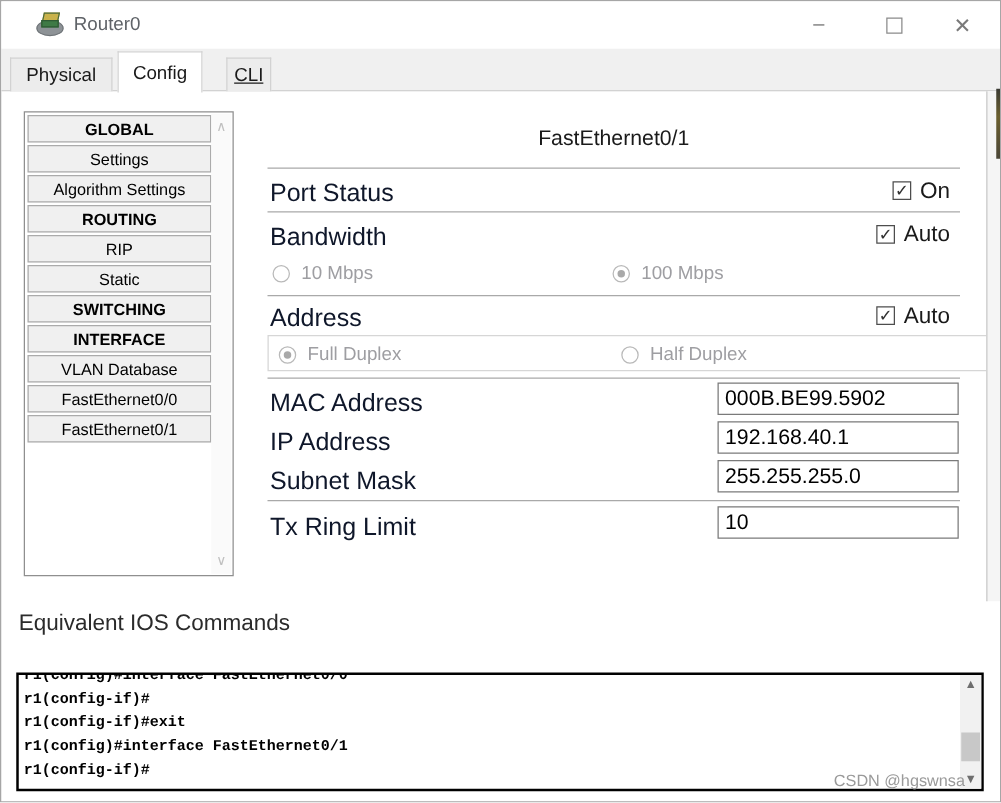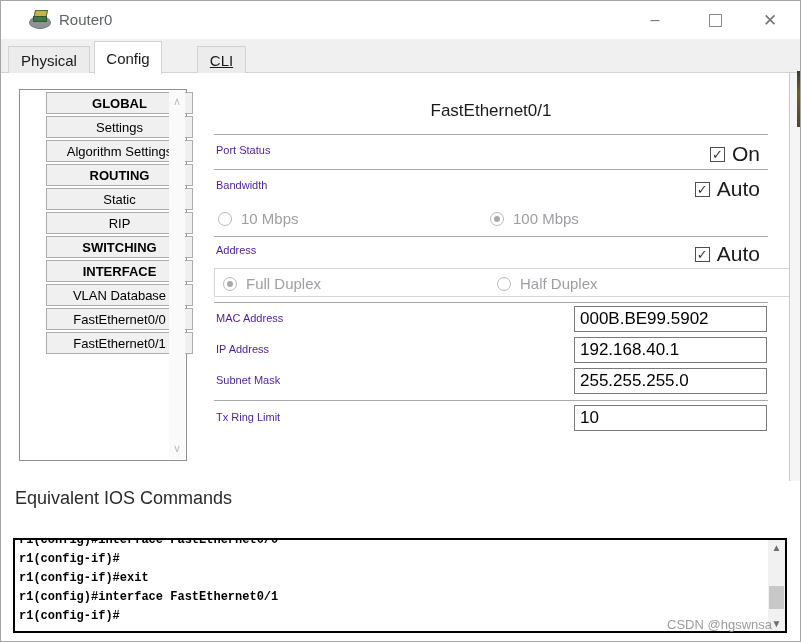--- a/index.html
+++ b/index.html
@@ -24,43 +24,43 @@
   .win-btn.max .box { width:13px; height:13px; border:1px solid #8a8a8a; }
   .win-btn.close { left:753px; font-size:17px; }
 
   
   .tabbar { position:absolute; left:0; top:38px; width:100%; height:34px; background:#f0f0f0; border-bottom:1px solid #d2d2d2; }
   .tab { position:absolute; top:7px; height:27px; background:#ececec; border:1px solid #d2d2d2; border-bottom:none;
          display:flex; align-items:center; justify-content:center; font-size:15px; color:#1a1a1a; cursor:default; }
   .tab.active { top:2px; height:33px; background:#fff; z-index:2; }
   .tab.t-physical { left:7px; width:82px; }
   .tab.t-config { left:93px; width:68px; }
-  .tab.t-cli { left:196px; width:49px;text-decoration:underline; }
+  .tab.t-cli { left:180px; width:36px;text-decoration:underline; }
 
   
   .sidebar { position:absolute; left:18px; top:88px; width:168px; height:372px; background:#fff; border:1px solid #8f8f8f; }
-  .side-list { position:absolute; left:1px; top:1px; width:148px;padding-left:24px; }
+  .side-list { position:absolute; left:1px; top:1px; width:148px; }
   .side-item { width:147px; height:22px; margin:1px 0 2px 1px; background:#f0f0f0; border:1px solid #ababab;
                display:flex; align-items:center; justify-content:center; font-size:13px; color:#000; cursor:default; }
   .side-item.hdr { font-weight:bold; }
   .side-scroll { position:absolute; right:1px; top:1px; width:16px; height:368px; background:#fafafa; }
   .side-scroll .chev { position:absolute; left:0; width:16px; text-align:center; color:#c0c0c0; font-size:11px; }
   .side-scroll .up { top:4px; }
   .side-scroll .down { bottom:4px; }
 
   
   .panel { position:absolute; left:213px; top:85px; width:554px; height:395px; background:#fff; }
   .panel-title { position:absolute; left:0; top:15px; width:100%; text-align:center; font-size:17px; color:#1a1a1a; }
   .hline { position:absolute; left:0; width:554px; height:1px; background:#a9a9a9; }
-  .row-label { position:absolute; left:2px; font-size:11px; color:#4c1d95; }
+  .row-label { position:absolute; left:2px; font-size:20px; color:#0f172a; }
 
   .checkgroup { position:absolute; right:8px; display:flex; align-items:center; gap:7px; cursor:default; }
   .checkbox { width:15px; height:15px; background:#fff; border:1px solid #4d4d4d; display:flex; align-items:center; justify-content:center;
               font-size:13px; color:#333; line-height:1; }
-  .checklabel { font-size:21px; color:#1a1a1a; }
+  .checklabel { font-size:18px; color:#1a1a1a; }
 
   .radio-row { position:absolute; left:0; width:554px; height:28px;text-align:center; }
   .radio { position:absolute; display:flex; align-items:center; gap:9px; cursor:default; }
   .radio .circle { width:14px; height:14px; border-radius:50%; border:1px solid #b9b9b9; background:#fff; position:relative; }
   .radio.selected .circle::after { content:""; position:absolute; left:3px; top:3px; width:6px; height:6px; border-radius:50%; background:#a9a9a9; }
   .radio .rlabel { font-size:15px; color:#9e9ea2; }
 
   .duplex-box { position:absolute; left:0; top:182px; width:660px; height:29px; border:1px solid #d6d6d6; }
 
   .field-input { position:absolute; left:360px; width:193px; height:26px; border:1px solid #7a7a7a; background:#fff;
@@ -109,22 +109,22 @@
     <div class="tab t-config active">Config</div>
     <div class="tab t-cli">CLI</div>
   </div>
 
   <div class="sidebar">
     <div class="side-list">
       <div class="side-item hdr">GLOBAL</div>
       <div class="side-item">Settings</div>
       <div class="side-item">Algorithm Settings</div>
       <div class="side-item hdr">ROUTING</div>
+      <div class="side-item">RIP</div>
       <div class="side-item">Static</div>
-      <div class="side-item">RIP</div>
       <div class="side-item hdr">SWITCHING</div>
       <div class="side-item hdr">INTERFACE</div>
       <div class="side-item">VLAN Database</div>
       <div class="side-item">FastEthernet0/0</div>
       <div class="side-item">FastEthernet0/1</div>
     </div>
     <div class="side-scroll">
       <div class="chev up">∧</div>
       <div class="chev down">∨</div>
     </div>

